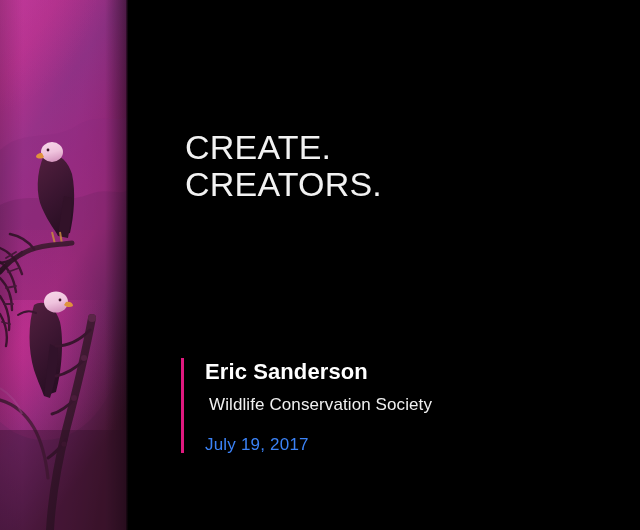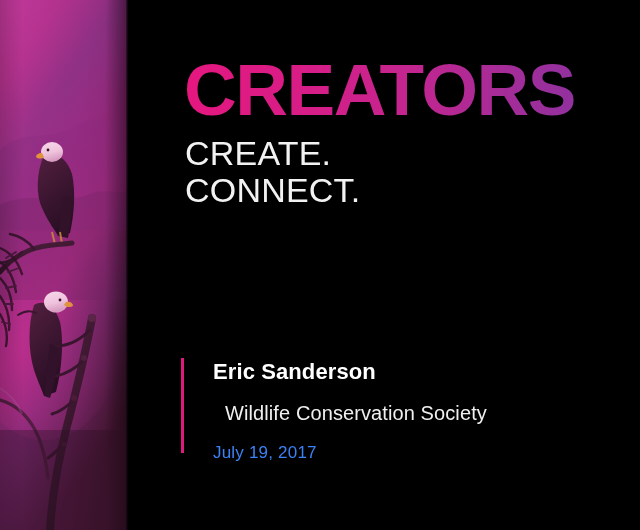--- a/index.html
+++ b/index.html
@@ -67,61 +67,61 @@
     background: linear-gradient(to right, #e5177f 0%, #d81d87 30%, #c3258f 58%, #a52c98 82%, #92319f 100%);
     -webkit-background-clip: text;
     background-clip: text;
     color: transparent;
     -webkit-text-fill-color: transparent;
   }
 
   .tagline {
     position: absolute;
     left: 57px;
-    top: 135px;
+    top: 129px;
     margin: 0;
     padding: 0;
     list-style: none;
   }
   .tagline li {
     font-size: 34px;
     font-weight: 300;
     line-height: 37px;
     color: #f2f2f2;
     letter-spacing: 0.2px;
     white-space: nowrap;
   }
 
   
   .speaker {
     position: absolute;
     left: 53px;
     top: 357px;
-    padding-left: 32px;
+    padding-left: 24px;
   }
   .speaker-rule {
     position: absolute;
     left: 0;
     top: 1px;
     width: 3px;
     height: 95px;
     background: #e0197f;
   }
   .speaker-name {
     margin: 0;
     font-size: 22px;
     font-weight: bold;
     line-height: 29px;
     color: #ffffff;
     letter-spacing: 0.1px;
     white-space: nowrap;
   }
   .speaker-org {
-    margin: 12px;
-    font-size: 20px;
+    margin: 4px;
+    font-size: 17px;
     font-weight: 400;
     line-height: 30px;
     color: #f0f0f0;
     letter-spacing: 0.1px;
     white-space: nowrap;
   }
   .speaker-date {
     margin: 14px 0 0 0;
     font-size: 17px;
     font-weight: 400;
@@ -234,25 +234,24 @@
       <path d="M0 388 C 10 394, 18 404, 22 414" stroke="#b55aa0" stroke-width="2" fill="none" opacity="0.35"></path>
 
       <rect x="0" y="0" width="128" height="530" fill="url(#vignette)"></rect>
       <rect x="0" y="430" width="128" height="100" fill="#2a0e22" opacity="0.35"></rect>
     </svg>
     <div class="panel-edge"></div>
   </div>
 
   <div class="content">
 
-    <h1 class="headline">CREATORS</h1>
 
     <ul class="tagline">
       <li>CREATE.</li>
-      <li>CONNECT.</li>
+      <li>CREATORS.</li>
     </ul>
 
     <div class="speaker">
       <div class="speaker-rule"></div>
       <p class="speaker-name">Eric Sanderson</p>
       <p class="speaker-org">Wildlife Conservation Society</p>
       <p class="speaker-date">July 19, 2017</p>
     </div>
 
   </div>

